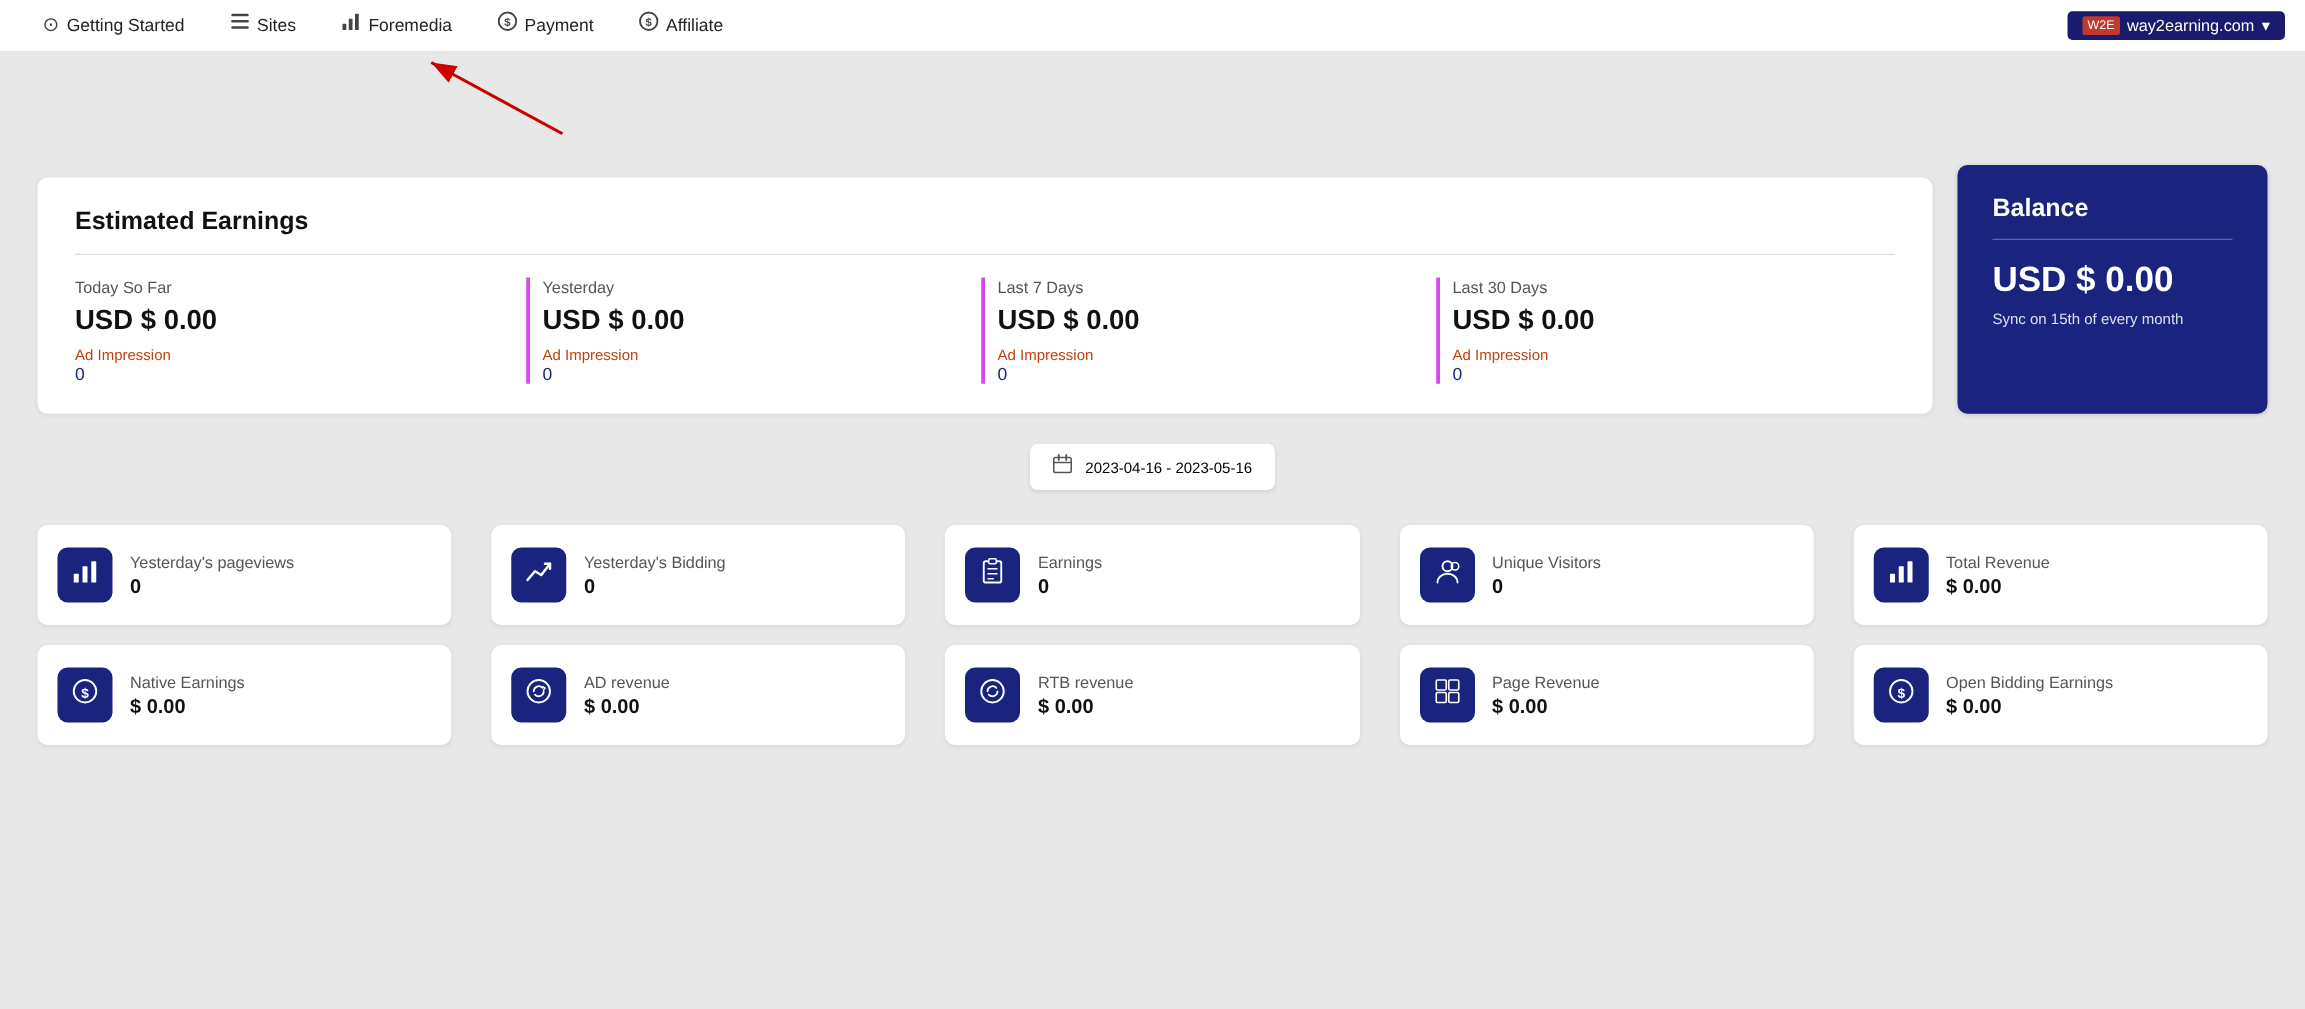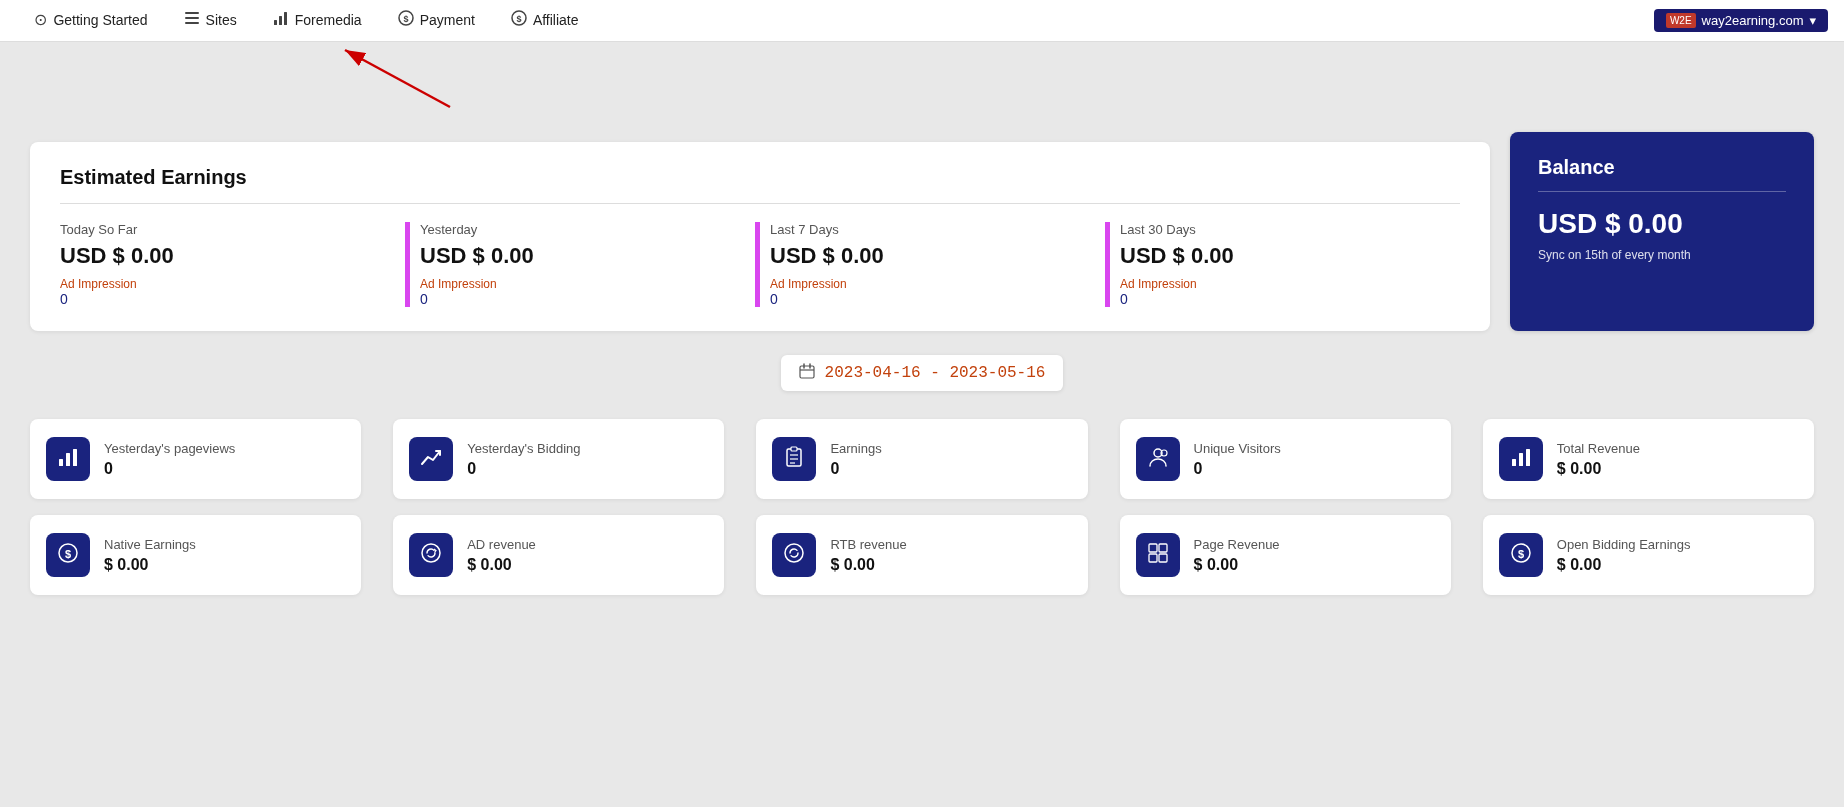--- a/index.html
+++ b/index.html
@@ -104,21 +104,21 @@
       border-top: 1px solid #ddd;
       margin-bottom: 18px;
     }
     .earnings-grid {
       display: grid;
       grid-template-columns: repeat(4, 1fr);
       gap: 0;
     }
     .earnings-col {
       padding: 0 10px;
-      border-right: 5px solid #d946ef;
+      border-right: 3px solid #d946ef;
     }
     .earnings-col:first-child { padding-left: 0; }
     .earnings-col:last-child { border-right: none; }
     .earnings-col .period-label {
       font-size: 13px;
       color: #555;
       margin-bottom: 6px;
     }
     .earnings-col .amount {
       font-size: 22px;
@@ -134,21 +134,21 @@
       font-size: 14px;
       color: #1a237e;
       font-weight: 500;
     }
 
     .balance-card {
       background: #1a237e;
       color: #fff;
       border-radius: 8px;
       padding: 24px 28px;
-      width: 304px;
+      width: 248px;
       min-width: 240px;
       box-shadow: 0 1px 4px rgba(0,0,0,0.15);
     }
     .balance-card h2 {
       font-size: 20px;
       font-weight: 600;
       margin-bottom: 12px;
     }
     .balance-card .balance-divider {
       border: none;
@@ -179,23 +179,22 @@
       border-radius: 6px;
       padding: 8px 18px;
       box-shadow: 0 1px 4px rgba(0,0,0,0.1);
       cursor: pointer;
     }
     .date-range-picker .cal-icon {
       font-size: 16px;
       color: #444;
     }
     .date-range-picker .date-text {
-      font-size: 16px;
-      color: #c2410c;
-      font-family: Liberation Mono, monospace;
+      font-size: 12px;
+      color: #000000;
     }
 
     
     .stat-cards-grid {
       display: grid;
       grid-template-columns: repeat(5, 1fr);
       gap: 32px;
       margin-bottom: 16px;
     }
     .stat-card {

